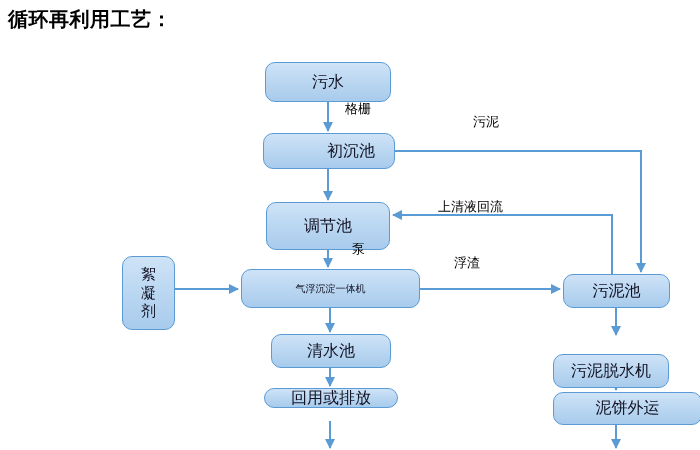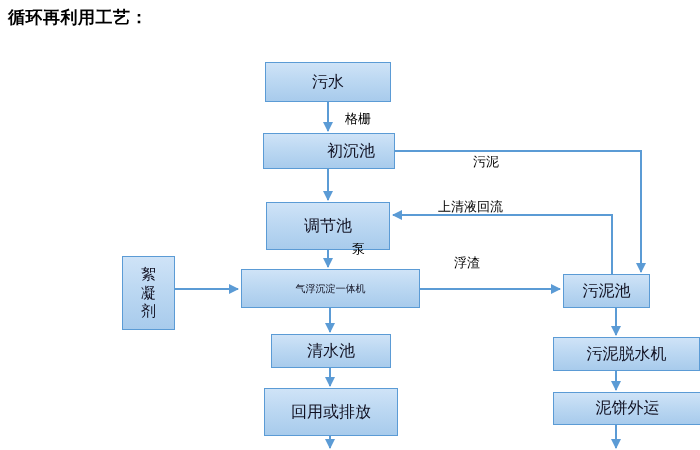--- a/index.html
+++ b/index.html
@@ -16,39 +16,39 @@
   }
   #canvas {
     position: relative;
     width: 700px;
     height: 450px;
   }
   .title {
     position: absolute;
     left: 8px;
     top: 6px;
-    font-size: 17px;
+    font-size: 20px;
     font-weight: bold;
     color: #000000;
     letter-spacing: 0.5px;
     white-space: nowrap;
   }
   .node {
     position: absolute;
     box-sizing: border-box;
     border: 1.5px solid #5b9bd5;
     background: linear-gradient(to bottom, #cfe3f7 0%, #bcd8f2 45%, #a8cbec 100%);
     color: #111122;
     display: flex;
     align-items: center;
     justify-content: center;
     font-size: 16px;
     line-height: 1.18;
     white-space: pre-line;
-    border-radius: 0;
+    border-radius: 10px;
   }
   .node.vertical {
     font-size: 15px;
     line-height: 1.25;
   }
   .node.wide-label {
     font-size: 10px;
   }
   .edge-label {
     position: absolute;
@@ -114,33 +114,33 @@
   <div class="node" style="left:263px; top:133px; width:132px; height:36px;padding-left:44px;">初沉池</div>
 
   <div class="node" style="left:266px; top:202px; width:124px; height:48px;">调节池</div>
 
   <div class="node vertical" style="left:122px; top:256px; width:53px; height:74px;">絮
 凝
 剂</div>
 
   <div class="node wide-label" style="left:241px; top:269px; width:179px; height:39px;">气浮沉淀一体机</div>
 
-  <div class="node" style="left:563px; top:274px; width:87px; height:34px;">污泥池</div>
+  <div class="node" style="left:563px; top:274px; width:107px; height:34px;">污泥池</div>
 
   <div class="node" style="left:271px; top:334px; width:120px; height:34px;">清水池</div>
 
-  <div class="node" style="left:553px; top:337px; width:147px; height:34px;">污泥脱水机</div>
+  <div class="node" style="left:553px; top:354px; width:116px; height:34px;">污泥脱水机</div>
 
-  <div class="node" style="left:264px; top:388px; width:134px; height:48px;">回用或排放</div>
+  <div class="node" style="left:264px; top:388px; width:134px; height:20px;">回用或排放</div>
 
   <div class="node" style="left:553px; top:392px; width:149px; height:33px;">泥饼外运</div>
 
-  <div class="edge-label" style="left:345px; top:110px;">格栅</div>
+  <div class="edge-label" style="left:345px; top:100px;">格栅</div>
 
-  <div class="edge-label" style="left:473px; top:113px;margin-top:40px;">污泥</div>
+  <div class="edge-label" style="left:473px; top:113px;">污泥</div>
 
   <div class="edge-label" style="left:438px; top:198px;">上清液回流</div>
 
   <div class="edge-label" style="left:352px; top:240px;">泵</div>
 
   <div class="edge-label" style="left:454px; top:254px;">浮渣</div>
 
 </div>
 
 </body></html>

